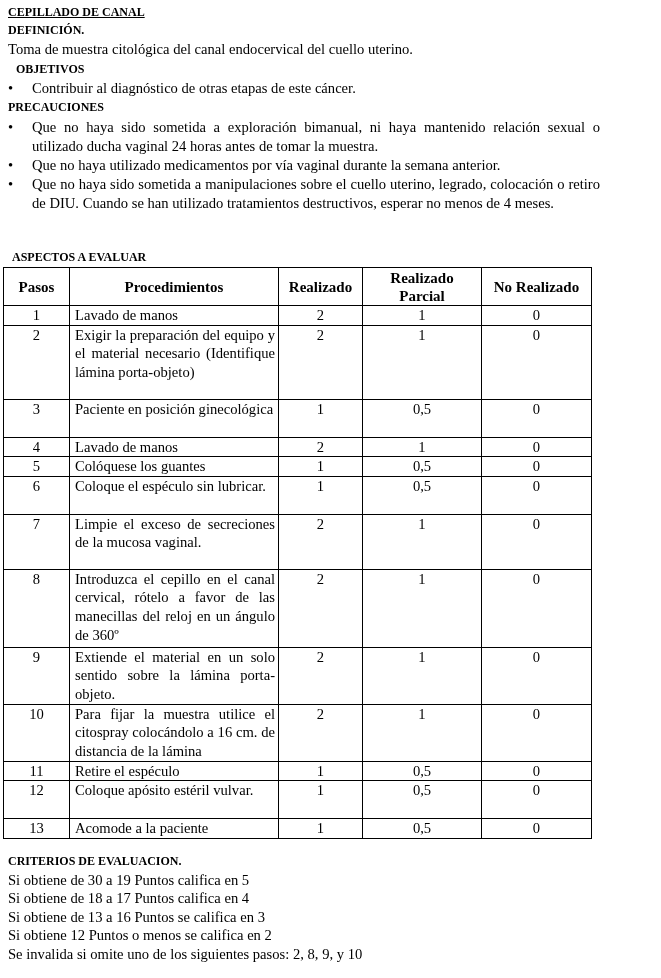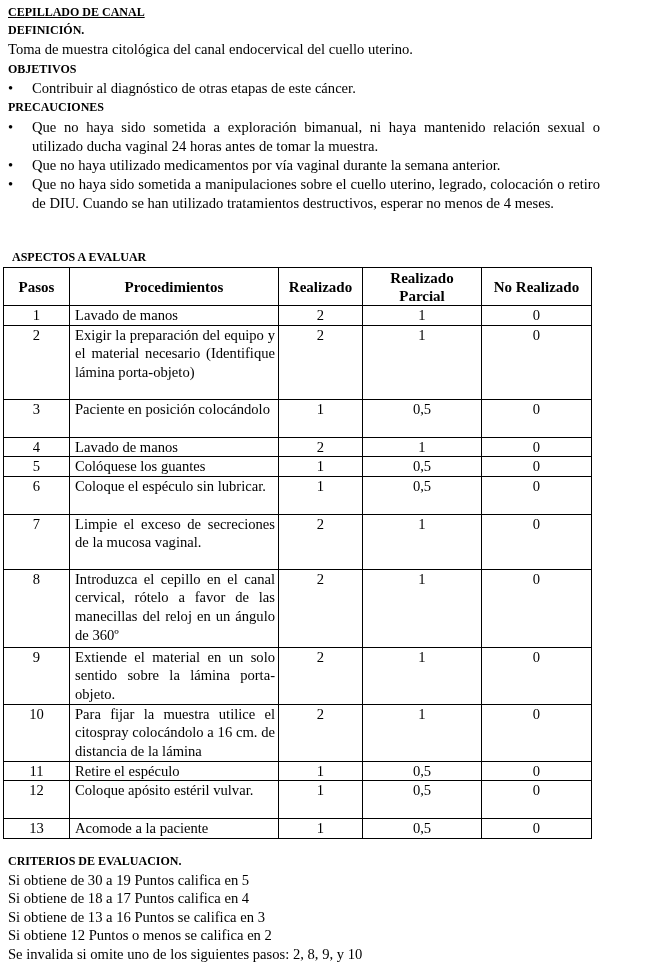--- a/index.html
+++ b/index.html
@@ -24,21 +24,21 @@
   td.c { text-align: center; }
   td.p { text-align: justify; padding: 0 3px 0 5px; }
   .crit p { margin: 0; }
 </style>
 </head>
 <body>
 
 <div class="abs h title" style="left:8px; top:3px;">CEPILLADO DE CANAL</div>
 <div class="abs h" style="left:8px; top:21px;">DEFINICIÓN.</div>
 <div class="abs" style="left:8px; top:40px;">Toma de muestra citológica del canal endocervical del cuello uterino.</div>
-<div class="abs h" style="left:8px; top:60px;text-align:right;">OBJETIVOS</div>
+<div class="abs h" style="left:16px; top:60px;text-align:right;">OBJETIVOS</div>
 <div class="bullet-row" style="top:79px;">
   <span class="dot">•</span>
   <div class="txt">Contribuir al diagnóstico de otras etapas de este cáncer.</div>
 </div>
 <div class="abs h" style="left:8px; top:98px;">PRECAUCIONES</div>
 <div class="bullet-row" style="top:118px;">
   <span class="dot">•</span>
   <div class="txt">Que no haya sido sometida a exploración bimanual, ni haya mantenido relación sexual o utilizado ducha vaginal 24 horas antes de tomar la muestra.</div>
 </div>
 <div class="bullet-row" style="top:156px;">
@@ -79,21 +79,21 @@
     </tr>
     <tr style="height:74px">
       <td class="c">2</td>
       <td class="p">Exigir la preparación del equipo y el material necesario (Identifique lámina porta-objeto)</td>
       <td class="c">2</td>
       <td class="c">1</td>
       <td class="c">0</td>
     </tr>
     <tr style="height:38px">
       <td class="c">3</td>
-      <td class="p">Paciente en posición colocándolo</td>
+      <td class="p">Paciente en posición ginecológica</td>
       <td class="c">1</td>
       <td class="c">0,5</td>
       <td class="c">0</td>
     </tr>
     <tr style="height:19px">
       <td class="c">4</td>
       <td class="p">Lavado de manos</td>
       <td class="c">2</td>
       <td class="c">1</td>
       <td class="c">0</td>

